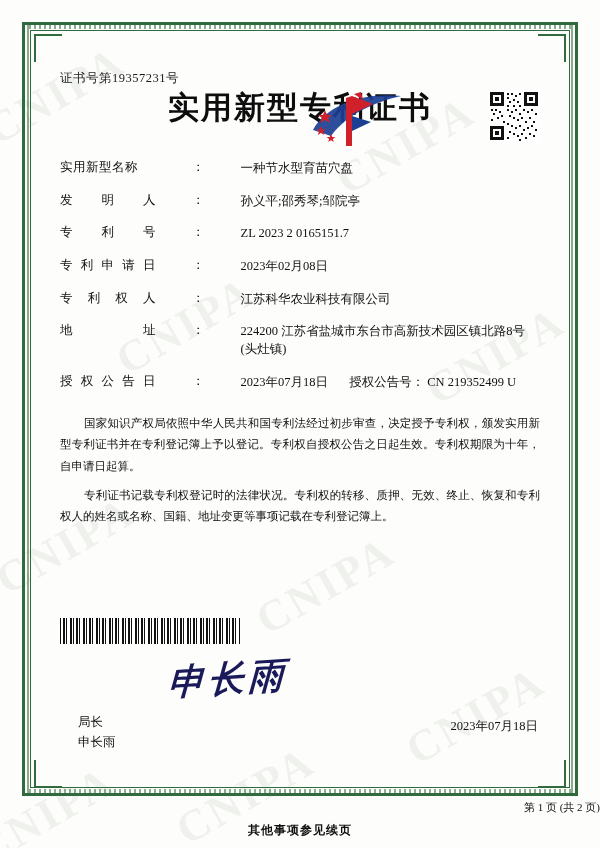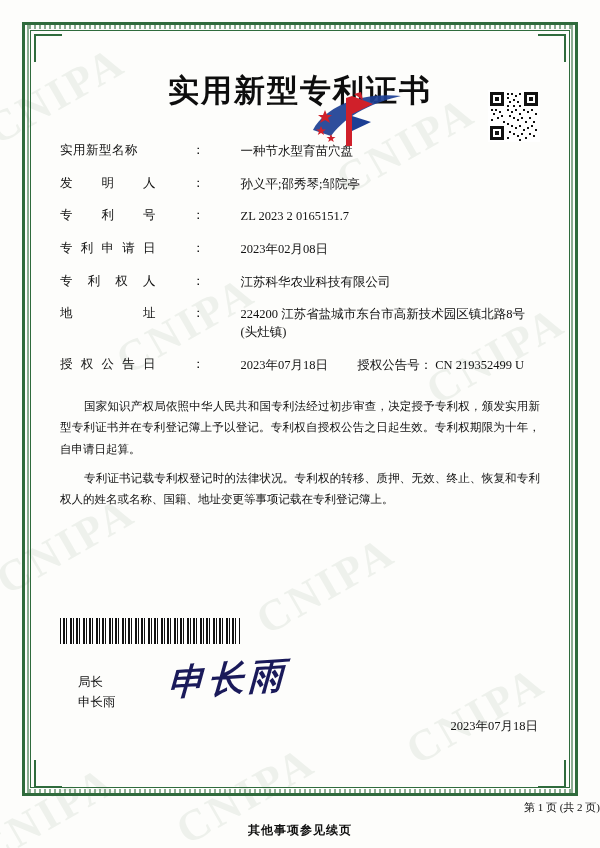--- a/index.html
+++ b/index.html
@@ -155,21 +155,21 @@
   .label.spaced > span { display: inline-block; }
   .colon {
     flex: 0 0 10px;
     text-align: center;
   }
   .value {
     flex: 1;
     line-height: 1.45;
   }
   .value2 {
-    margin-left: 26px;
+    margin-left: 18px;
     white-space: nowrap;
   }
 
   .para {
     margin-top: 22px;
     font-size: 11.5px;
     line-height: 1.85;
     text-indent: 24px;
     color: #111;
     text-align: justify;
@@ -188,21 +188,21 @@
         #111 0px, #111 1px, #fff 1px, #fff 3px,
         #111 3px, #111 5px, #fff 5px, #fff 6px,
         #111 6px, #111 7px, #fff 7px, #fff 10px,
         #111 10px, #111 12px, #fff 12px, #fff 13px);
   }
 
   
   .sig-label {
     position: absolute;
     left: 78px;
-    top: 672px;
+    top: 712px;
     font-size: 12.5px;
     line-height: 1.6;
     color: #111;
   }
   .sig-script {
     position: absolute;
     left: 168px;
     top: 655px;
     font-size: 36px;
     font-family: "Liberation Serif", serif;
@@ -259,20 +259,21 @@
   <div class="border-outer"></div>
   <div class="border-guilloche"></div>
   <div class="border-inner"></div>
   <div class="corner c-tl"></div>
   <div class="corner c-tr"></div>
   <div class="corner c-bl"></div>
   <div class="corner c-br"></div>
 
   <div class="content">
 
+    <div class="cert-no">证书号第19357231号</div>
 
     <div class="logo-wrap">
       <svg width="110" height="70" viewBox="0 0 110 70">
         <path d="M8,42 C22,16 60,4 96,8 C70,14 42,26 26,48 Z" fill="#1c3f94" opacity="0.92"></path>
         <path d="M14,50 C30,22 64,10 100,10 C74,20 46,32 30,54 Z" fill="none"></path>
         <polygon points="41,10 47,8 47,58 41,58" fill="#d0202a"></polygon>
         <polygon points="47,8 68,16 47,26" fill="#d0202a"></polygon>
         <polygon points="47,28 66,34 47,43" fill="#1c3f94"></polygon>
         <polygon points="49,6 56,4 58,12" fill="#d0202a"></polygon>
         <g fill="#d0202a">

